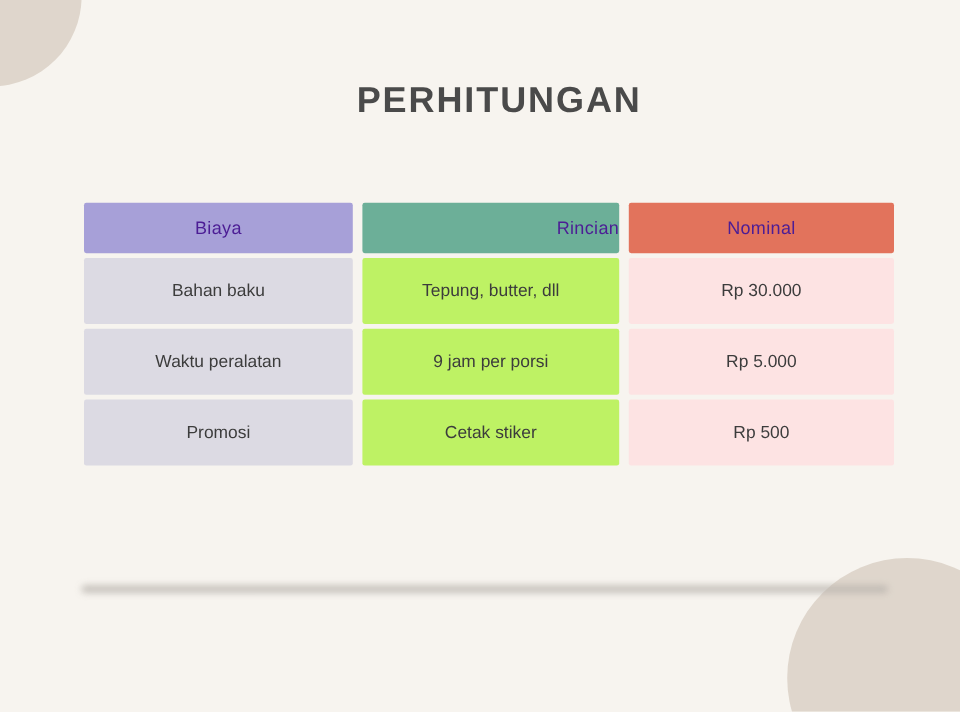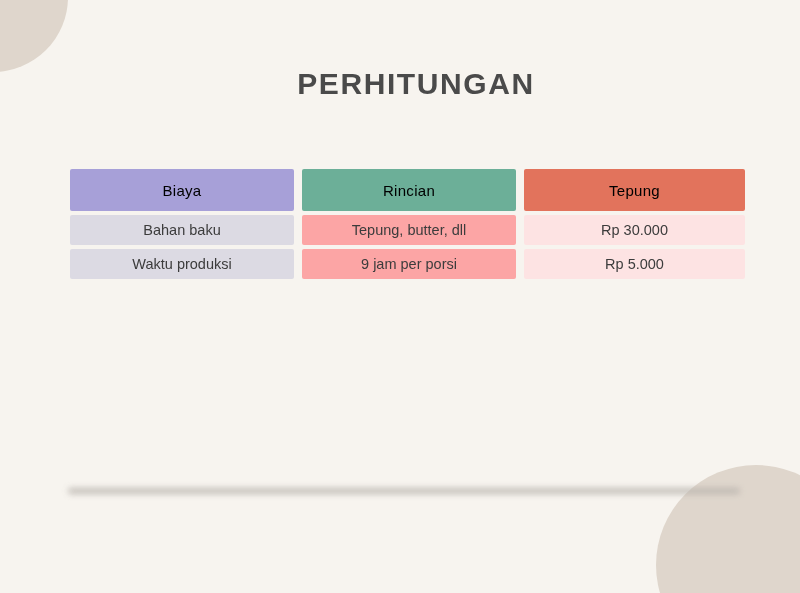--- a/index.html
+++ b/index.html
@@ -78,47 +78,47 @@
     border-collapse: separate;
     border-spacing: 8px 4px;
     margin: 0;
     table-layout: fixed;
   }
   .table tr > * {
     padding: 0;
     margin: 0;
   }
   .cell {
-    height: 30px;
+    height: 55px;
     text-align: center;
     vertical-align: middle;
     font-size: 14.5px;
     color: #3C3C3C;
     font-weight: normal;
     border-radius: 2px;
   }
   
   .col-biaya   { width: 224px; }
   .col-rincian { width: 214px; }
   .col-nominal { width: 221px; }
 
   
   .head {
     height: 42px;
-    color: #000000;
+    color: #4c1d95;
     font-size: 15px;
     letter-spacing: 0.3px;
   }
   .head-biaya   { background: #A7A0D8; }
-  .head-rincian { background: #6CAF98; }
+  .head-rincian { background: #6CAF98; text-align: right; }
   .head-nominal { background: #E2735C; }
 
   
   .body-biaya   { background: #DCDAE3; }
-  .body-rincian { background: #fca5a5; }
+  .body-rincian { background: #bef264; }
   .body-nominal { background: #FDE3E3; }
 
   
   .total-row .cell { height: 48px; }
   .total-row .body-biaya { font-weight: bold; }
 
   
   .shadow-bar {
     position: absolute;
     left: 68px;
@@ -147,32 +147,37 @@
   <table class="table">
     <colgroup>
       <col class="col-biaya">
       <col class="col-rincian">
       <col class="col-nominal">
     </colgroup>
     <thead>
       <tr>
         <th class="cell head head-biaya">Biaya</th>
         <th class="cell head head-rincian">Rincian</th>
-        <th class="cell head head-nominal">Tepung</th>
+        <th class="cell head head-nominal">Nominal</th>
       </tr>
     </thead>
     <tbody>
       <tr>
         <td class="cell body-biaya">Bahan baku</td>
         <td class="cell body-rincian">Tepung, butter, dll</td>
         <td class="cell body-nominal">Rp 30.000</td>
       </tr>
       <tr>
-        <td class="cell body-biaya">Waktu produksi</td>
+        <td class="cell body-biaya">Waktu peralatan</td>
         <td class="cell body-rincian">9 jam per porsi</td>
         <td class="cell body-nominal">Rp 5.000</td>
+      </tr>
+      <tr>
+        <td class="cell body-biaya">Promosi</td>
+        <td class="cell body-rincian">Cetak stiker</td>
+        <td class="cell body-nominal">Rp 500</td>
       </tr>
     </tbody>
   </table>
 
   <div class="shadow-bar"></div>
 
 </div>
 
 </body></html>

